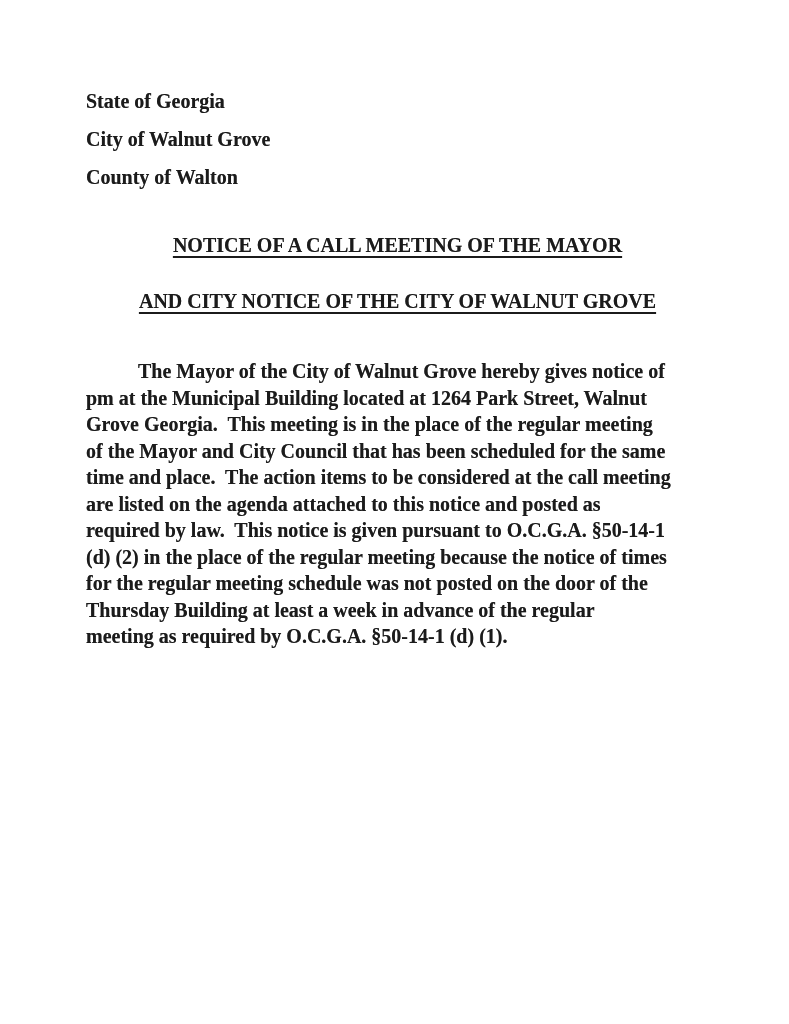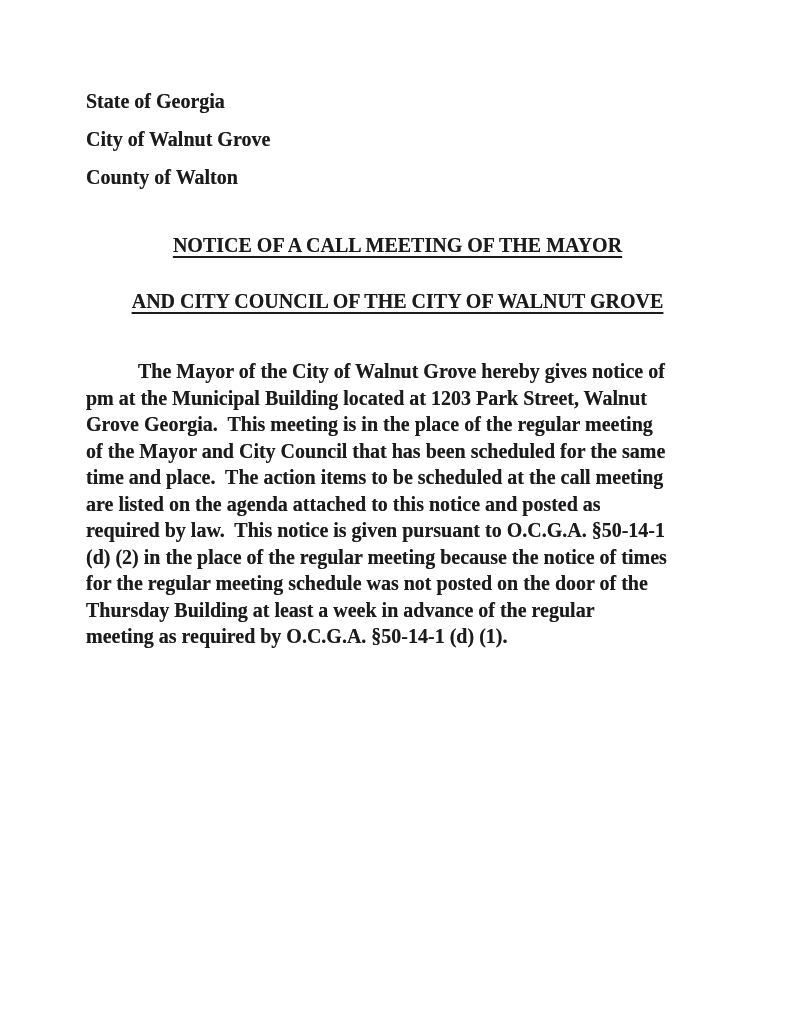--- a/index.html
+++ b/index.html
@@ -63,29 +63,29 @@
 <div class="page">
 
   <div class="header">
       <div class="header-line">State of Georgia</div>
       <div class="header-line">City of Walnut Grove</div>
       <div class="header-line">County of Walton</div>
     </div>
 
   <div class="title">
       <div class="title-line">NOTICE OF A CALL MEETING OF THE MAYOR</div>
-      <div class="title-line">AND CITY COUNCIL OF THE CITY OF WALNUT GROVE</div>
+      <div class="title-line">AND CITY NOTICE OF THE CITY OF WALNUT GROVE</div>
     </div>
 
   <div class="body-text">
       <div class="body-line">The Mayor of the City of Walnut Grove hereby gives notice of</div>
-      <div class="body-line">pm at the Municipal Building located at 1203 Park Street, Walnut</div>
+      <div class="body-line">pm at the Municipal Building located at 1264 Park Street, Walnut</div>
       <div class="body-line">Grove Georgia.  This meeting is in the place of the regular meeting</div>
       <div class="body-line">of the Mayor and City Council that has been scheduled for the same</div>
-      <div class="body-line">time and place.  The action items to be scheduled at the call meeting</div>
+      <div class="body-line">time and place.  The action items to be considered at the call meeting</div>
       <div class="body-line">are listed on the agenda attached to this notice and posted as</div>
       <div class="body-line">required by law.  This notice is given pursuant to O.C.G.A. §50-14-1</div>
       <div class="body-line">(d) (2) in the place of the regular meeting because the notice of times</div>
       <div class="body-line">for the regular meeting schedule was not posted on the door of the</div>
       <div class="body-line">Thursday Building at least a week in advance of the regular</div>
       <div class="body-line">meeting as required by O.C.G.A. §50-14-1 (d) (1).</div>
     </div>
 
 </div>
 

